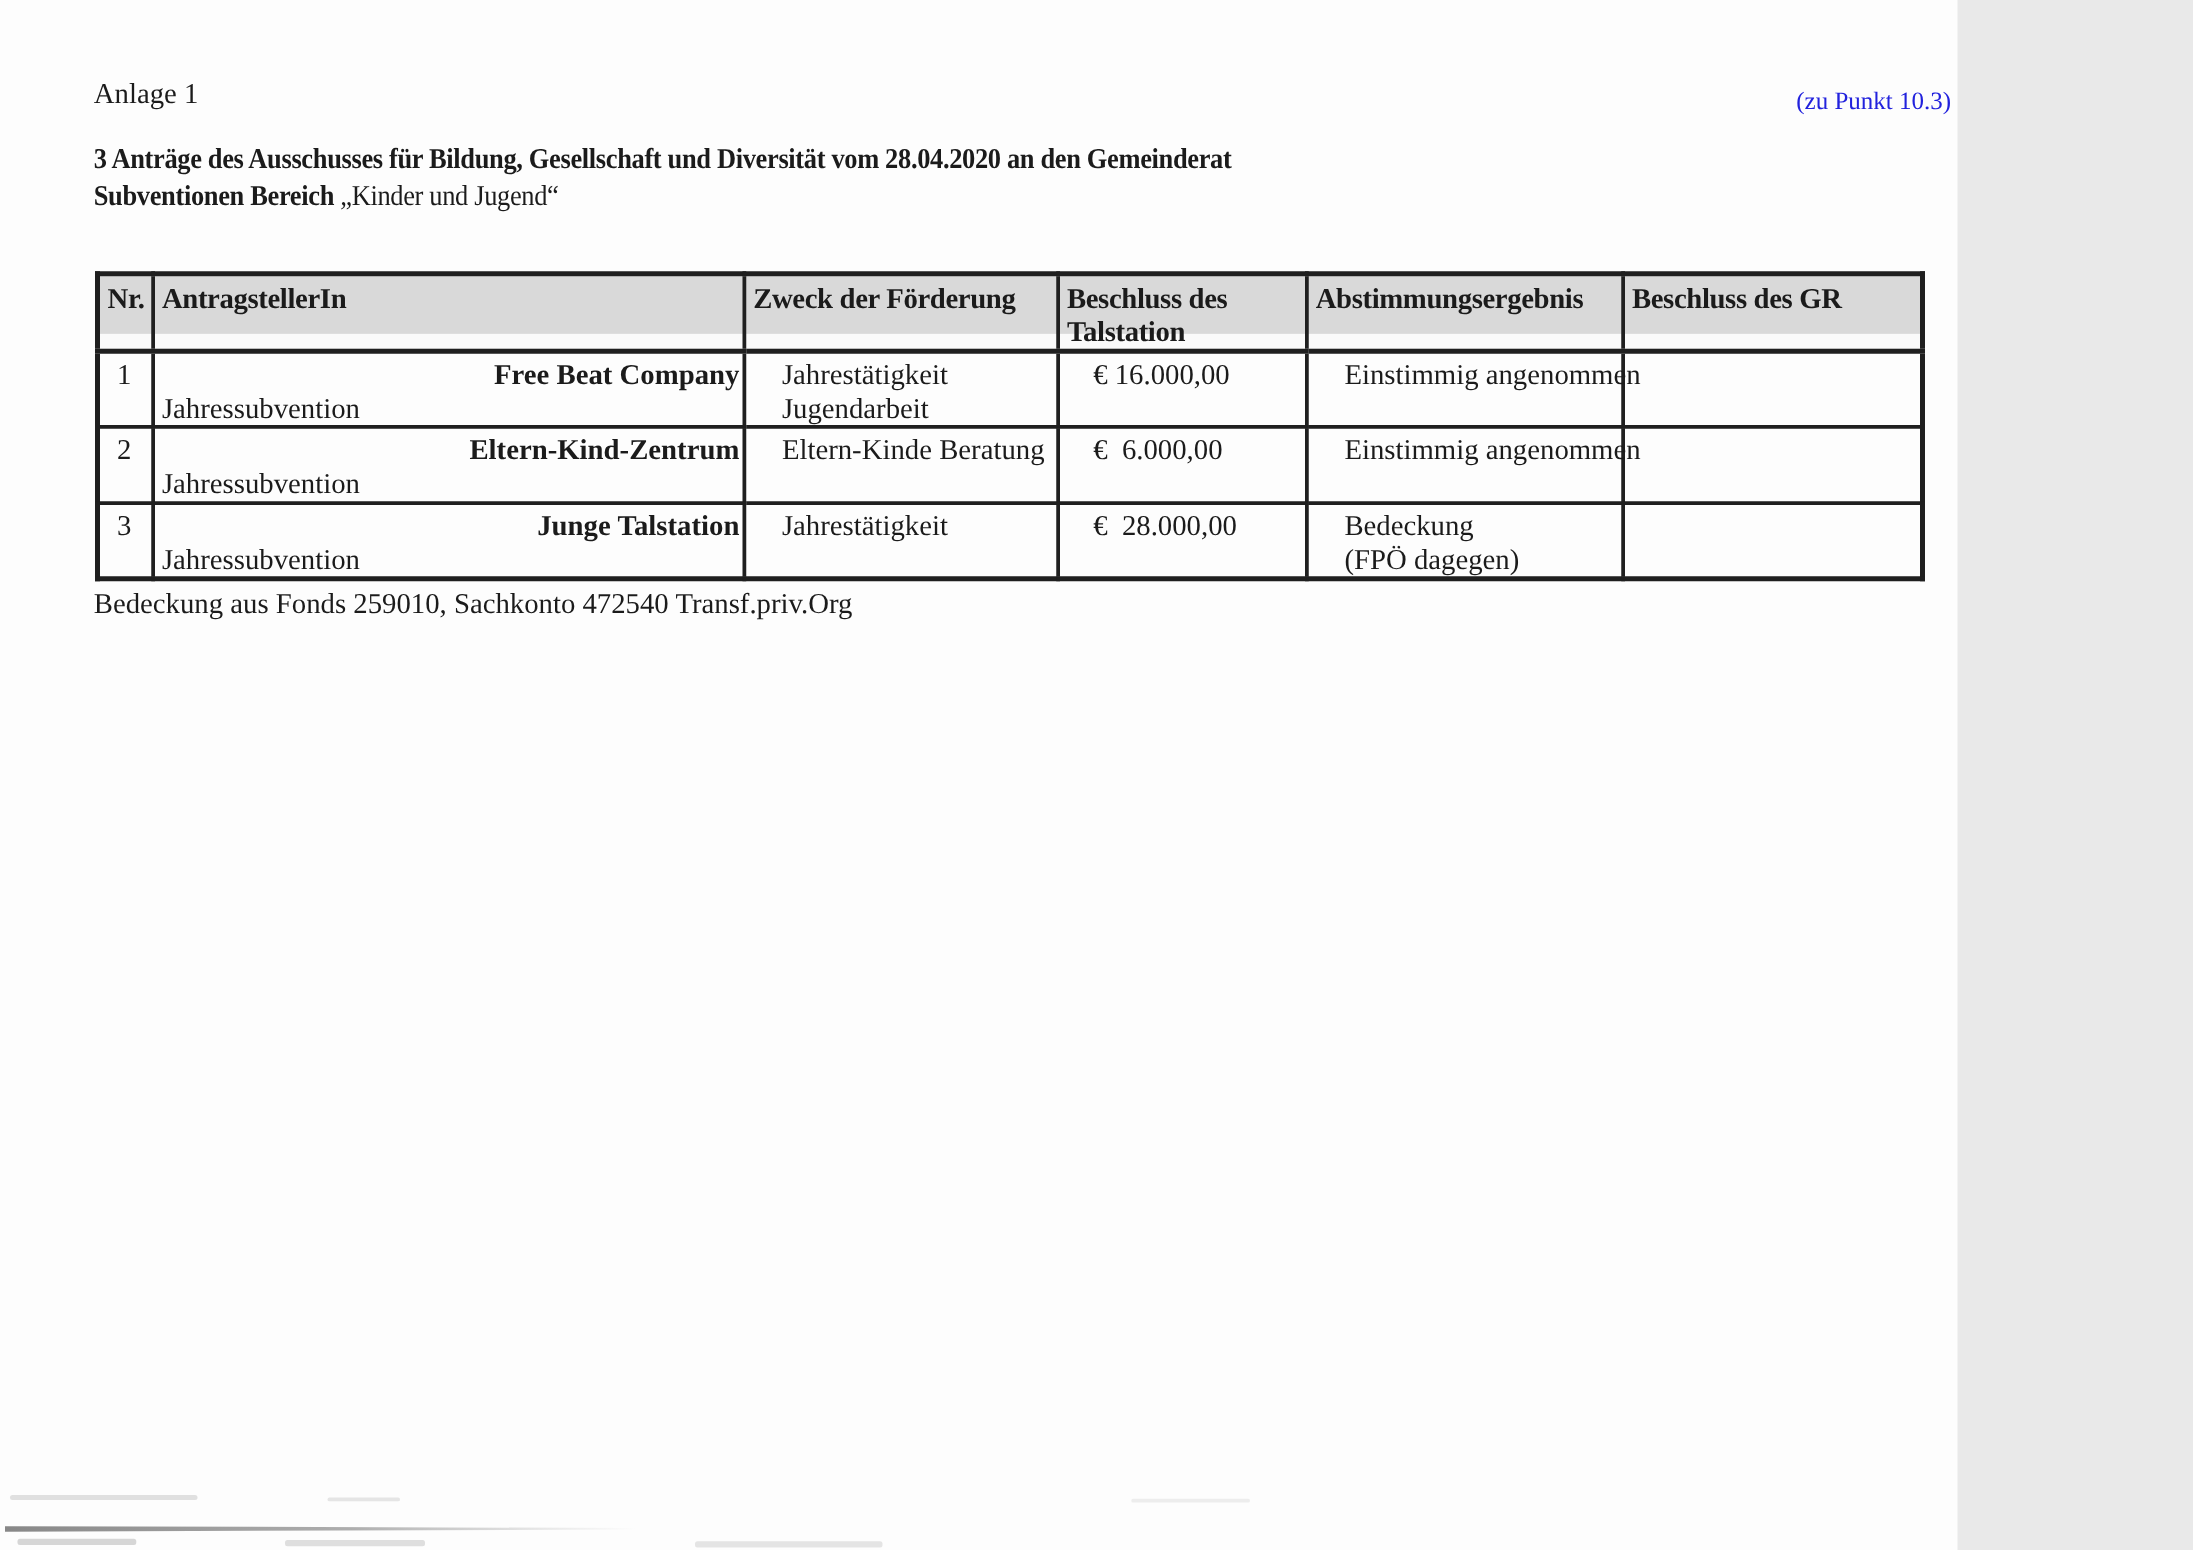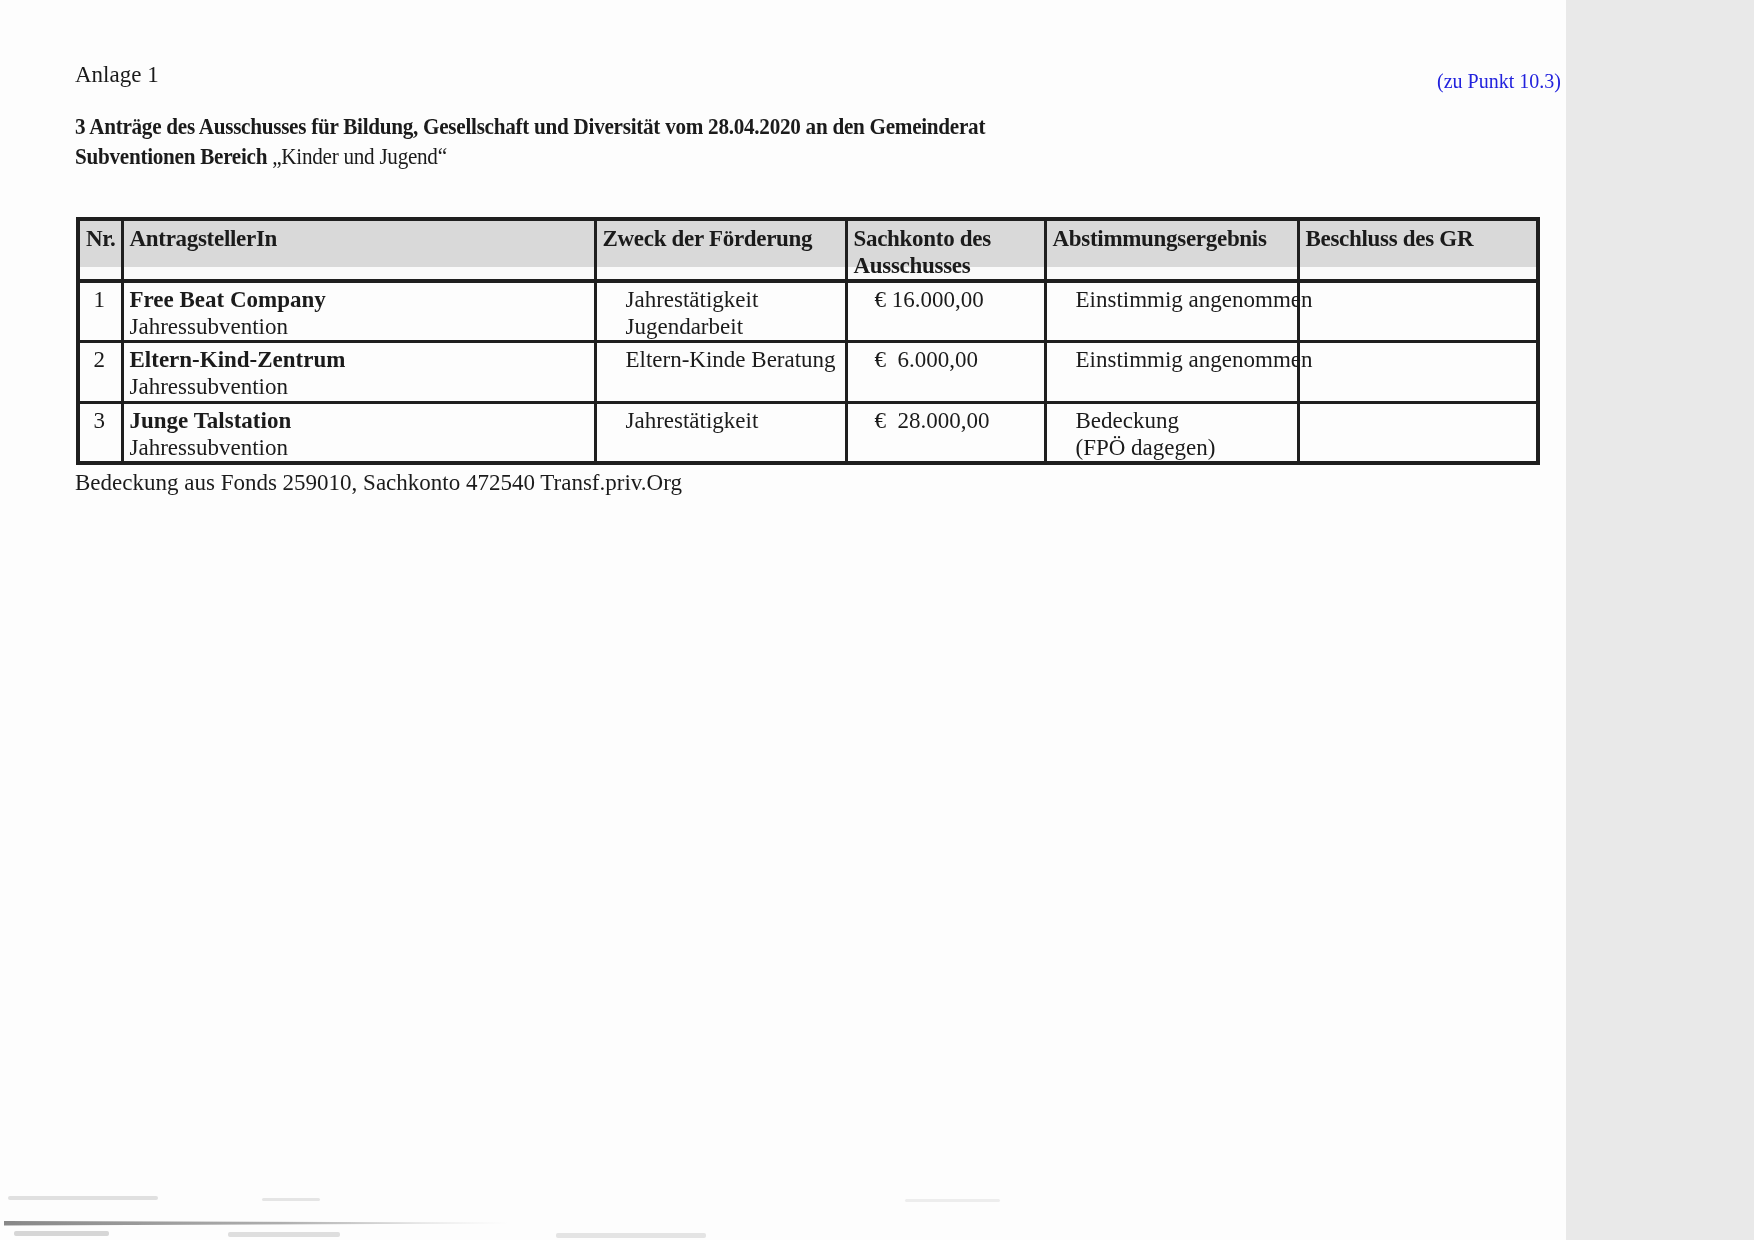--- a/index.html
+++ b/index.html
@@ -61,21 +61,21 @@
   .doc-table td {
     font-size: 23px;
     vertical-align: top;
     padding: 3px 2px 0 6px;
     line-height: 27px;
     background: #fdfdfd;
   }
   .doc-table td.nr { text-align: center; padding-left: 0; }
   .doc-table td.amount { white-space: pre; padding-left: 27px; }
   .doc-table td.nowrap { white-space: nowrap; padding-left: 29px; }
-  .cell-name { font-weight: bold; }
+  .cell-name { font-weight: bold; text-align: right; }
   .row-h { height: 55px; }
   .row-1 { height: 57px; }
   .row-2 { height: 61px; }
   .row-3 { height: 60px; }
   .footer-note {
     position: absolute;
     left: 75px; top: 470px;
     font-size: 23px;
   }
   
@@ -117,21 +117,21 @@
       <col style="width:251px">
       <col style="width:199px">
       <col style="width:253px">
       <col style="width:240px">
     </colgroup>
     <thead>
       <tr class="row-h">
         <th class="nowrap">Nr.</th>
         <th class="nowrap">AntragstellerIn</th>
         <th class="nowrap">Zweck der Förderung</th>
-        <th>Sachkonto des Ausschusses</th>
+        <th>Beschluss des Talstation</th>
         <th class="nowrap">Abstimmungsergebnis</th>
         <th class="nowrap">Beschluss des GR</th>
       </tr>
     </thead>
     <tbody>
       <tr class="row-1">
         <td class="nr">1</td>
         <td>
           <div class="cell-name">Free Beat Company</div>
           <div>Jahressubvention</div>

